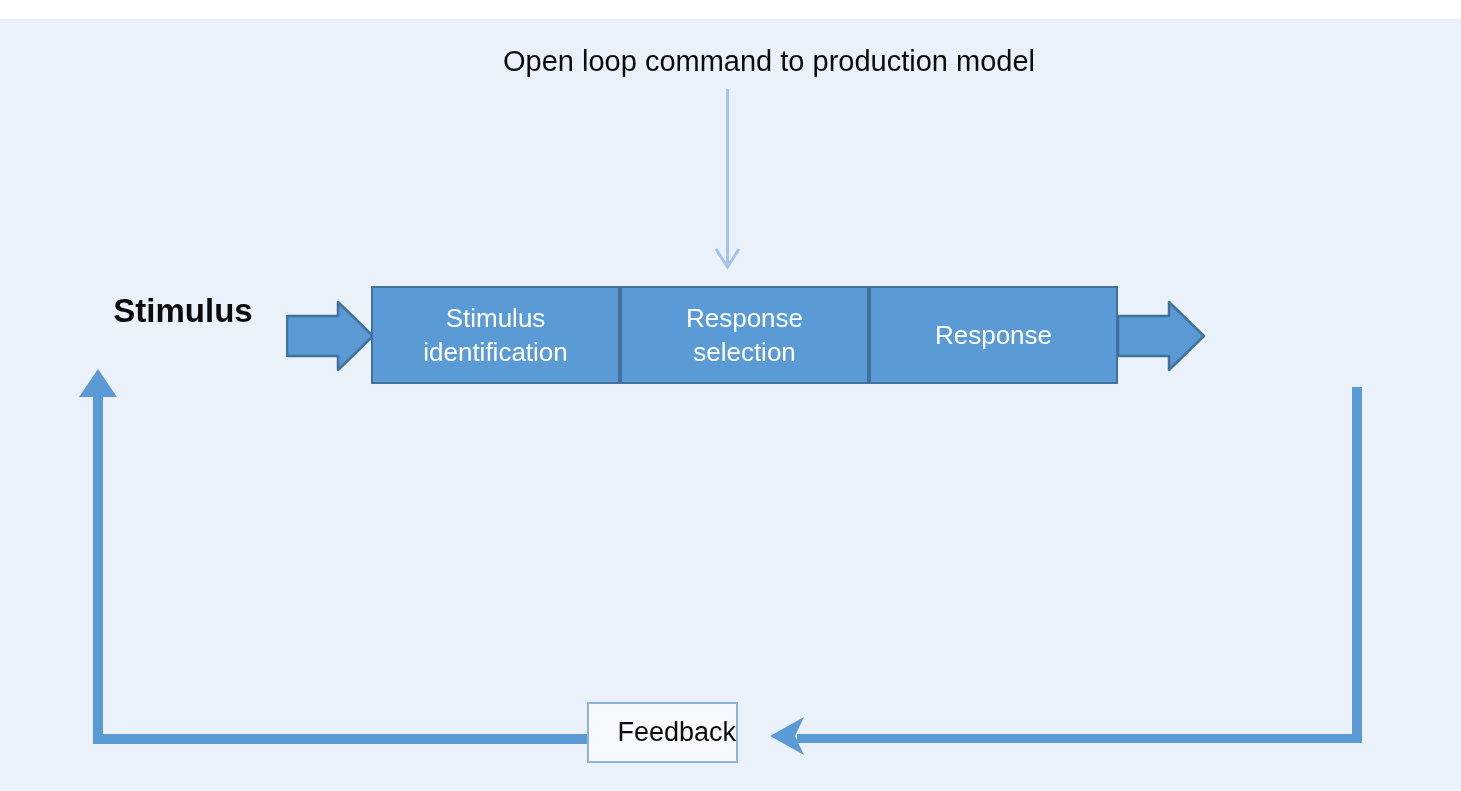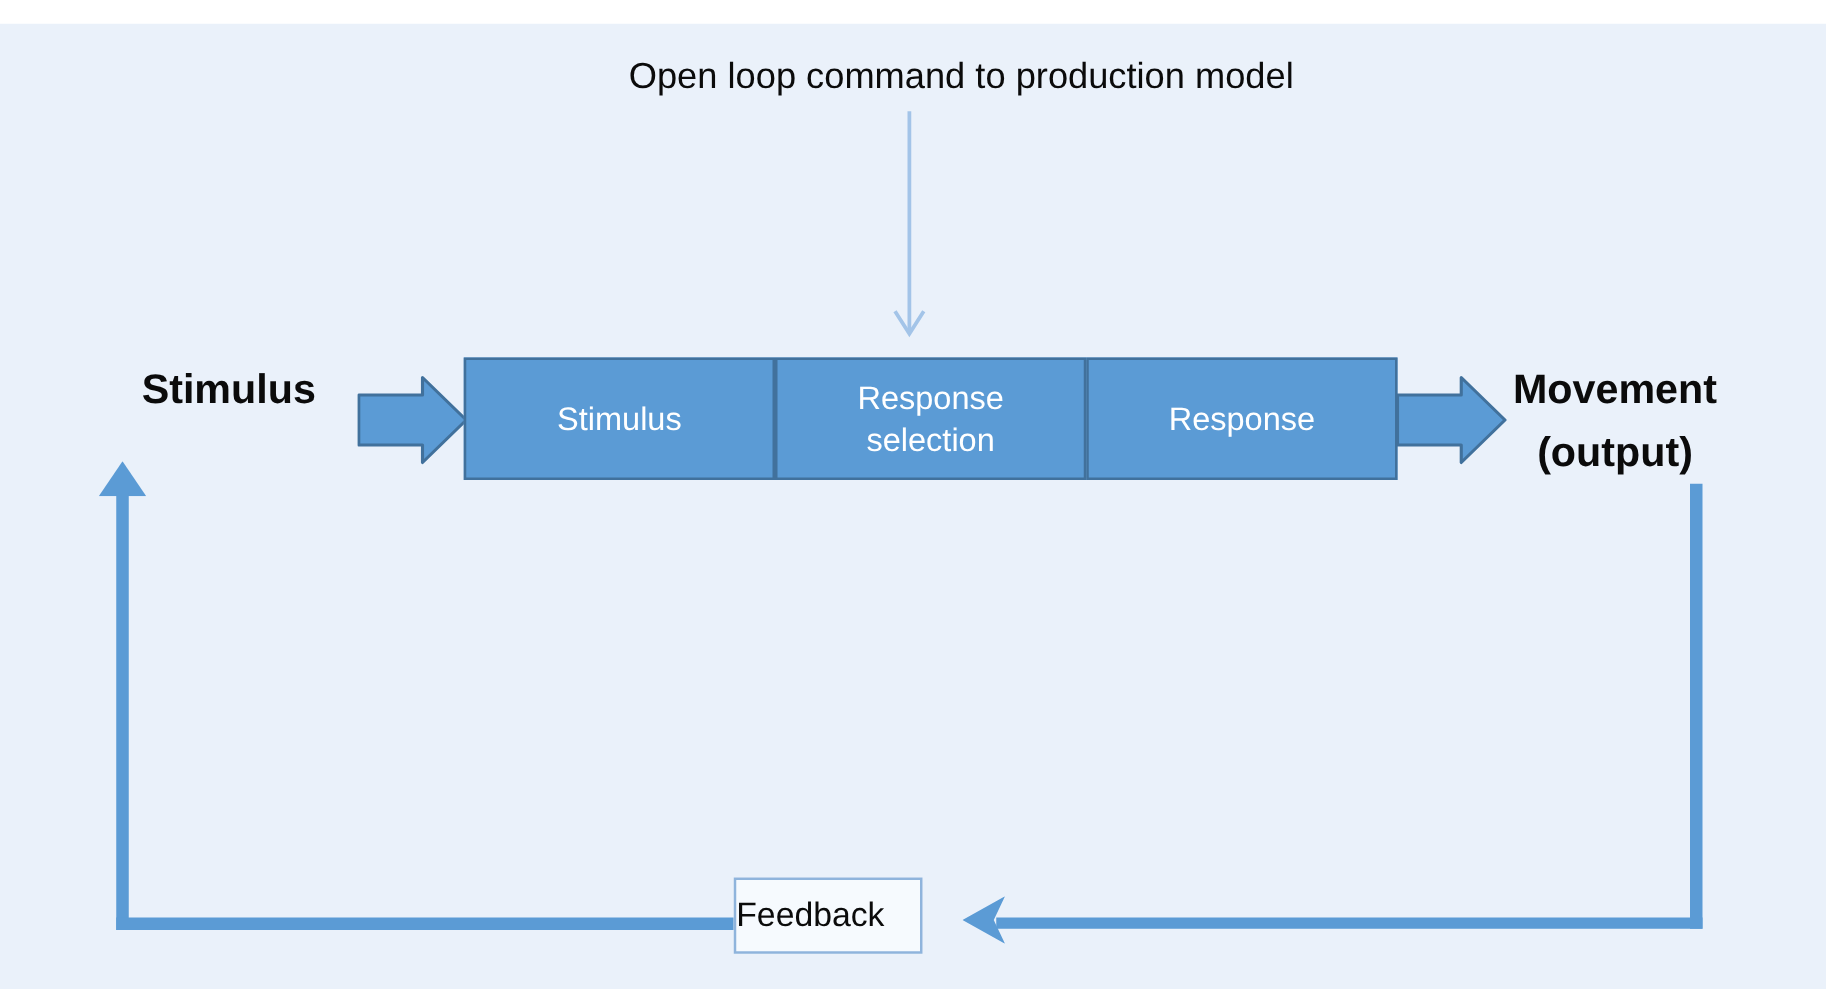--- a/index.html
+++ b/index.html
@@ -49,21 +49,21 @@
   .block-arrow.left{left:286px;}
   .block-arrow.right{left:1117px;}
   .loop-line{position:absolute;background:#5B9BD5;}
   .loop-vert-left{left:93px;top:376px;width:10px;height:349px;}
   .loop-head-up{position:absolute;left:79px;top:350px;}
   .loop-bottom-left{left:93px;top:715px;width:494px;height:10px;}
   .feedback-box{
     position:absolute;left:587px;top:683px;width:151px;height:61px;
     background:#F6FAFE;border:2px solid #8FB4DC;
     box-sizing:border-box;
-    display:flex;align-items:center;justify-content:flex-start;
+    display:flex;align-items:center;justify-content:flex-end;
     font-size:27px;color:#0b0b0b;
   }
   .loop-head-left{position:absolute;left:770px;top:698px;}
   .loop-bottom-right{left:797px;top:715px;width:565px;height:9px;}
   .loop-vert-right{left:1352px;top:368px;width:10px;height:356px;}
 </style>
 </head>
 <body>
 
 <div class="canvas">
@@ -79,38 +79,35 @@
     <div>Stimulus</div>
   </div>
 
   <svg class="block-arrow left" width="90" height="74" viewBox="0 0 90 74">
     <polygon points="1,17 52,17 52,3 87,37 52,71 52,57 1,57" fill="#5B9BD5" stroke="#41719C" stroke-width="2.5" stroke-linejoin="round"></polygon>
   </svg>
 
   <div class="stage-row">
     <div class="stage">
       <div>Stimulus</div>
+      <div>identification</div>
     </div>
     <div class="stage">
       <div>Response</div>
       <div>selection</div>
     </div>
     <div class="stage">
       <div>Response</div>
     </div>
   </div>
 
   <svg class="block-arrow right" width="90" height="74" viewBox="0 0 90 74">
     <polygon points="1,17 52,17 52,3 87,37 52,71 52,57 1,57" fill="#5B9BD5" stroke="#41719C" stroke-width="2.5" stroke-linejoin="round"></polygon>
   </svg>
 
-  <div class="side-label output">
-    <div>Movement</div>
-    <div>(output)</div>
-  </div>
 
   <svg class="loop-head-up" width="38" height="28" viewBox="0 0 38 28">
     <polygon points="19,0 38,28 0,28" fill="#5B9BD5"></polygon>
   </svg>
   <div class="loop-line loop-vert-left"></div>
   <div class="loop-line loop-bottom-left"></div>
 
   <div class="feedback-box">
     <span>Feedback</span>
   </div>

